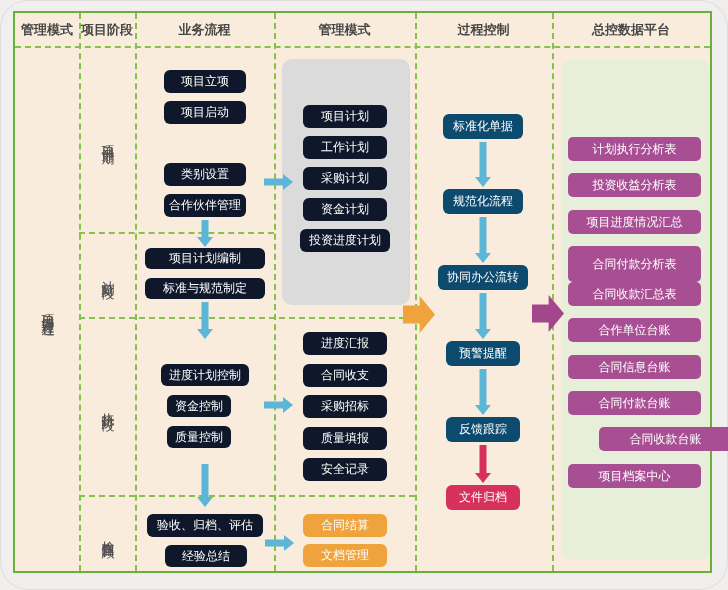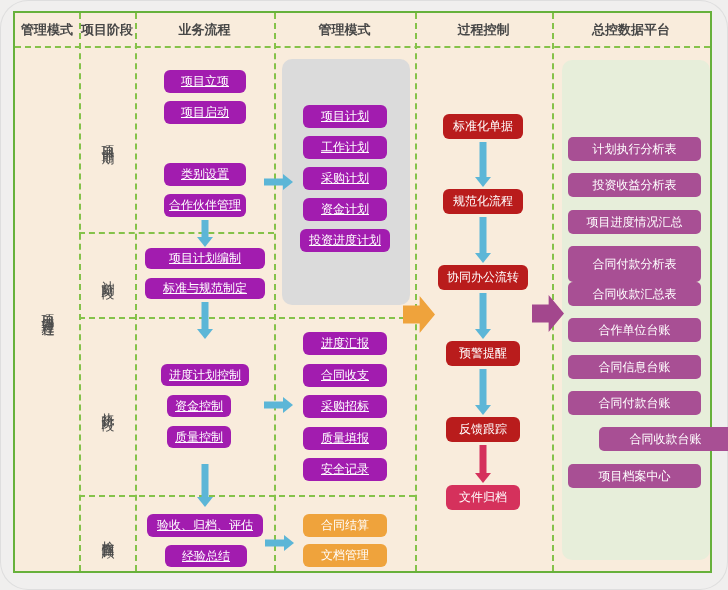--- a/index.html
+++ b/index.html
@@ -22,22 +22,22 @@
   .hdr{position:absolute;top:0;height:33px;display:flex;align-items:center;
     justify-content:center;font-weight:bold;color:#474747;font-size:13px;white-space:nowrap;}
   
   .vlabel{position:absolute;writing-mode:vertical-rl;text-orientation:upright;
     color:#4b4b4b;font-size:13px;letter-spacing:2px;line-height:1.15;
     transform:translate(-50%,-50%);white-space:nowrap;}
   
   .box{position:absolute;border-radius:6px;color:#fff;font-size:12px;
     display:flex;align-items:center;justify-content:center;white-space:nowrap;
     box-sizing:border-box;}
-  .blue{background:#a21caf;text-decoration:underline;}
-  .green{background:#b91c1c;}
+  .blue{background:#0f172a;}
+  .green{background:#0c4a6e;}
   .magenta{background:#a84f94;border-radius:5px;}
   .orange{background:#efa33c;}
   .red{background:#d5315c;}
   
   .panel{position:absolute;border-radius:10px;}
   .panel-gray{background:#dbdbdb;}
   .panel-green{background:#e7eeda;}
   
   .ar{position:absolute;}
   .ar::before{content:"";position:absolute;left:0;right:9px;top:50%;

